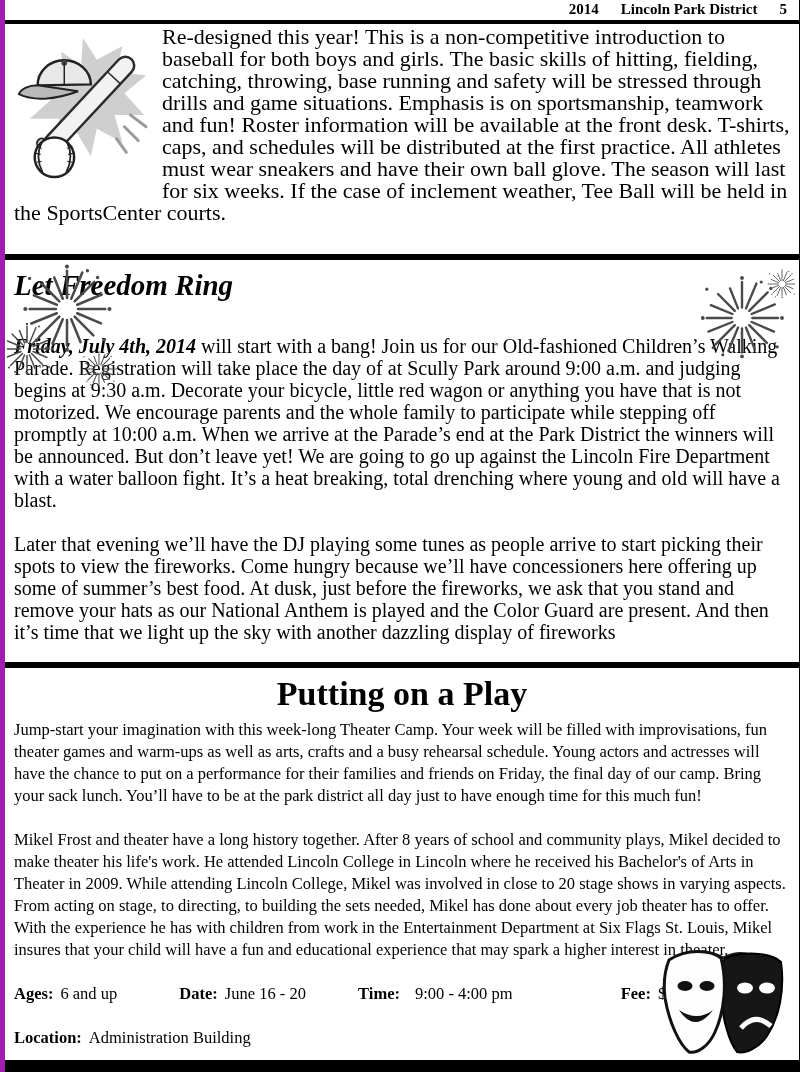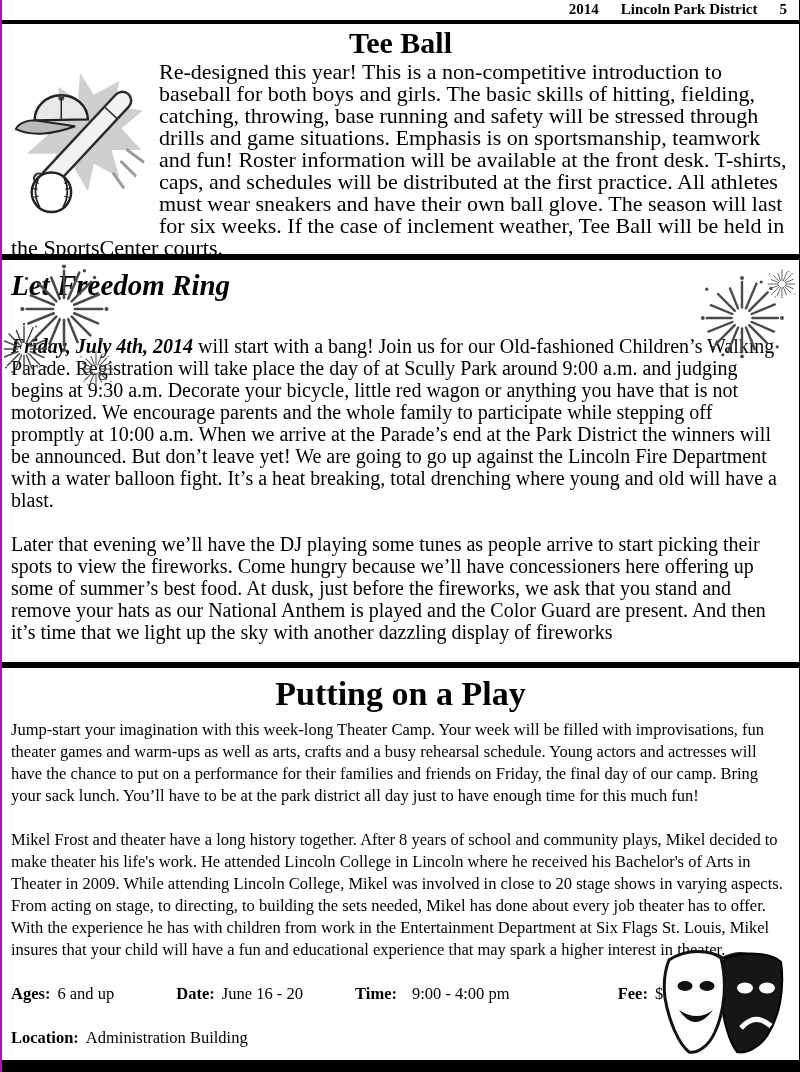--- a/index.html
+++ b/index.html
@@ -3,21 +3,21 @@
 <meta charset="utf-8">
 <style>
   * { margin:0; padding:0; box-sizing:border-box; }
   html,body { background:#ffffff; }
   .page {
     position:relative;
     width:800px; height:1072px;
     margin:0 auto;
     background:#ffffff; color:#000;
     font-family:"Liberation Serif","DejaVu Serif",serif;
-    border-left:2px solid #a21caf; border-right:1px solid #000;
+    border-left:5px solid #a21caf; border-right:1px solid #000;
     overflow:hidden;
   }
   .page-header {
     display:flex; justify-content:flex-end; align-items:baseline; gap:22px;
     font-weight:700; font-size:15px; padding:1px 12px 2px 0;
   }
   .rule { background:#000; width:100%; }
   .rule-thin  { height:4px; }
   .rule-thick { height:6px; }
   .section { padding:0 9px; overflow:hidden; position:relative; }
@@ -104,21 +104,20 @@
 <div class="page">
 
   <header class="page-header">
     <span>2014</span>
     <span>Lincoln Park District</span>
     <span>5</span>
   </header>
   <div class="rule rule-thin"></div>
 
   <section class="section section-teeball">
-    <h1 class="title">Tee Ball</h1>
 
     <div class="teeball-art">
       <svg viewBox="0 0 140 158" aria-hidden="true">
         <polygon points="70,6 84,28 110,14 104,40 134,44 112,62 132,84 102,84 110,112 84,98 78,126 64,102 38,116 46,88 16,88 38,68 22,44 50,50 48,20 68,34" fill="#cfcfcf"></polygon>
         <g transform="rotate(43 70 80)">
           <rect x="61" y="8" width="18" height="126" rx="9" fill="#f2f2f2" stroke="#2b2b2b" stroke-width="2.5"></rect>
           <rect x="57" y="128" width="26" height="9" rx="4" fill="#d9d9d9" stroke="#2b2b2b" stroke-width="2"></rect>
           <line x1="61" y1="34" x2="79" y2="34" stroke="#2b2b2b" stroke-width="1.5"></line>
         </g>
         <path d="M24 54 a27 25 0 0 1 54 -1 z" fill="#e8e8e8" stroke="#222" stroke-width="2.5"></path>

